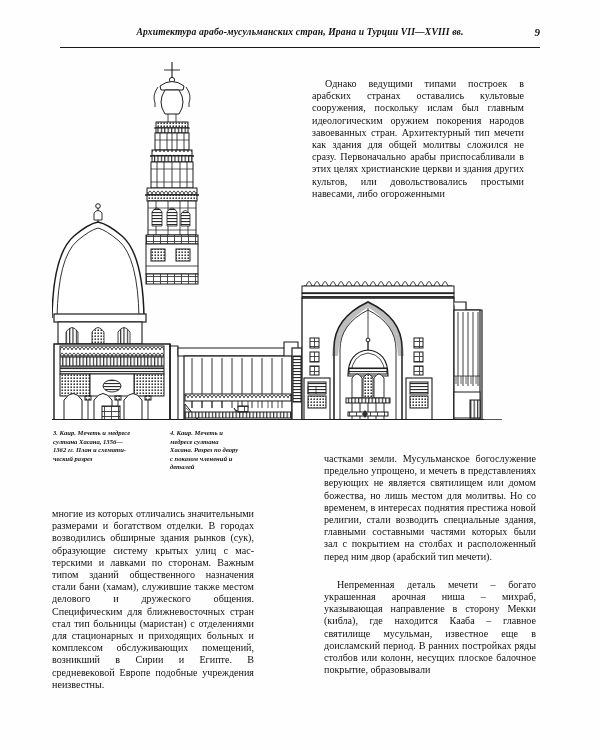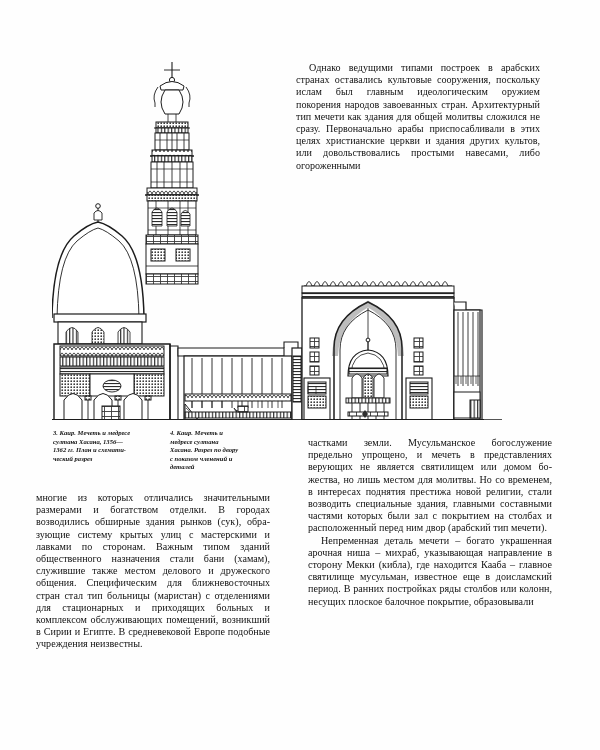--- a/index.html
+++ b/index.html
@@ -67,21 +67,21 @@
   .col {
     position: absolute;
     font-size: 10.1px;
     line-height: 12.2px;
     text-align: justify;
     text-justify: inter-word;
     hyphens: manual;
     color: #111111;
   }
   .col p {
-    margin: 0;
+    margin: 16px;
     text-indent: 13px;
   }
   .col p.cont { text-indent: 0; }
 
   .col-right-top {
     left: 296px;
     top: 62px;
     width: 244px;
   }
   .col-right-mid {
@@ -117,20 +117,25 @@
   }
   .caption-3 { left: 53px; top: 429px; width: 108px; }
   .caption-4 { left: 170px; top: 429px; width: 100px; }
   .caption span { display: block; }
 </style>
 </head>
 <body>
 
 <div class="page">
 
+  <div class="header">
+    <div class="header-title">Архитектура арабо-мусульманских стран, Ирана и Турции   VII—XVIII вв.</div>
+    <div class="header-folio">9</div>
+    <div class="header-line"></div>
+  </div>
 
   <div class="figure">
     <svg viewBox="0 0 450 364" width="450" height="364" aria-hidden="true">
       <defs>
         <pattern id="hatchH" width="4" height="3" patternUnits="userSpaceOnUse">
           <rect width="4" height="3" fill="#ffffff"></rect>
           <rect width="4" height="1.1" fill="#2b2b2b"></rect>
         </pattern>
         <pattern id="hatchV" width="3.4" height="4" patternUnits="userSpaceOnUse">
           <rect width="3.4" height="4" fill="#ffffff"></rect>

